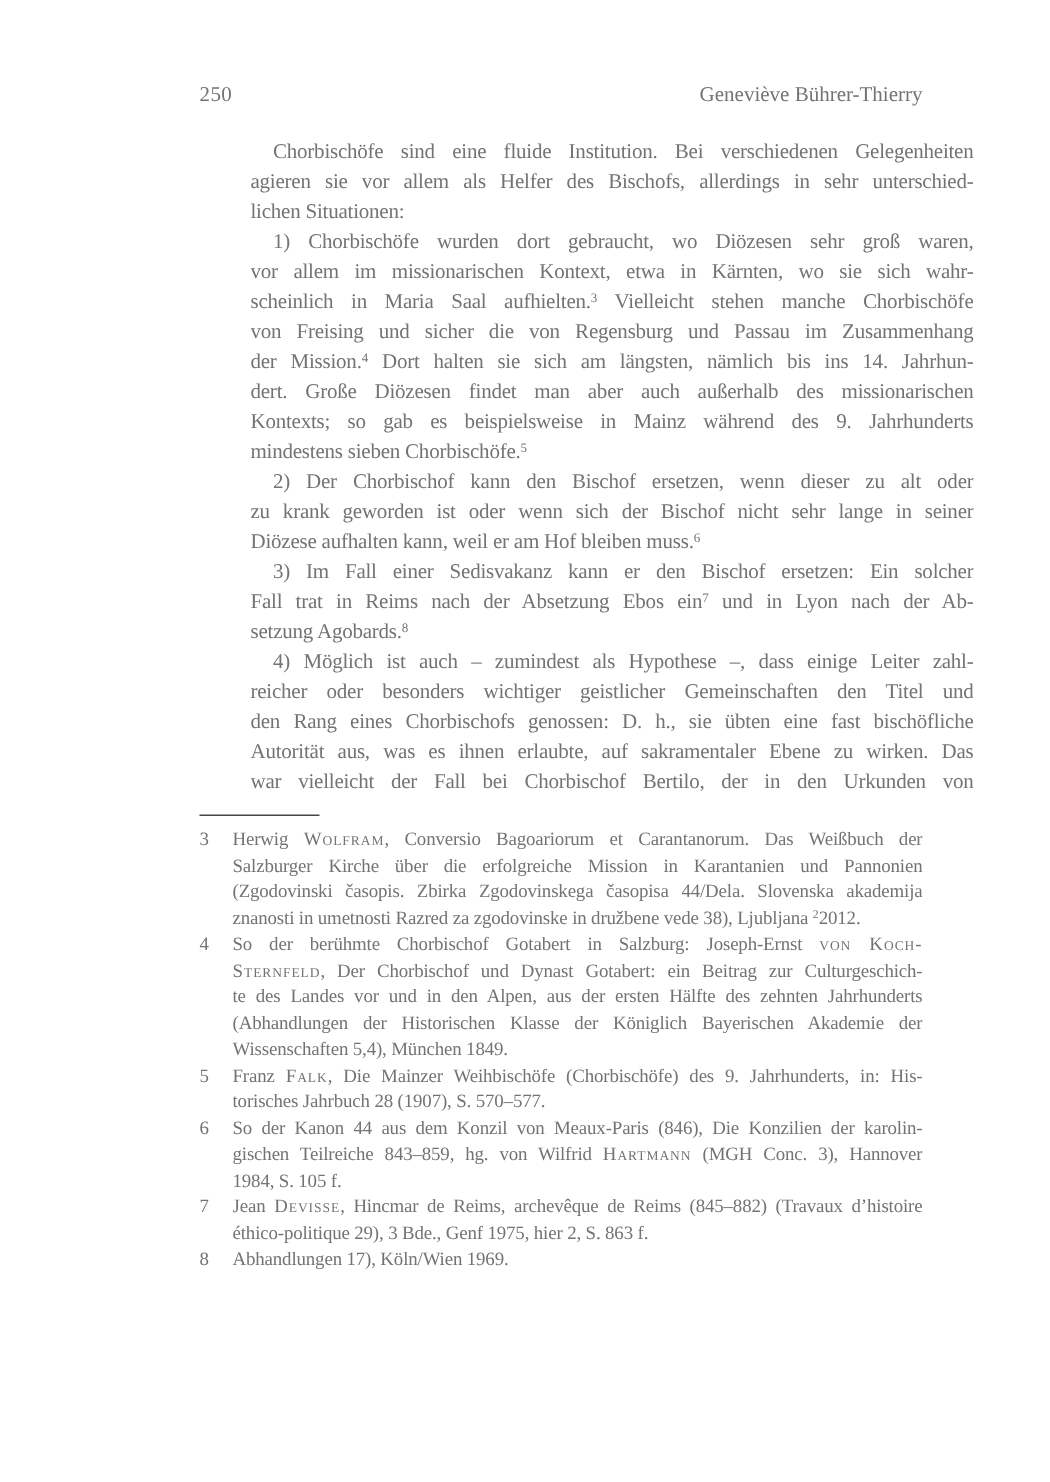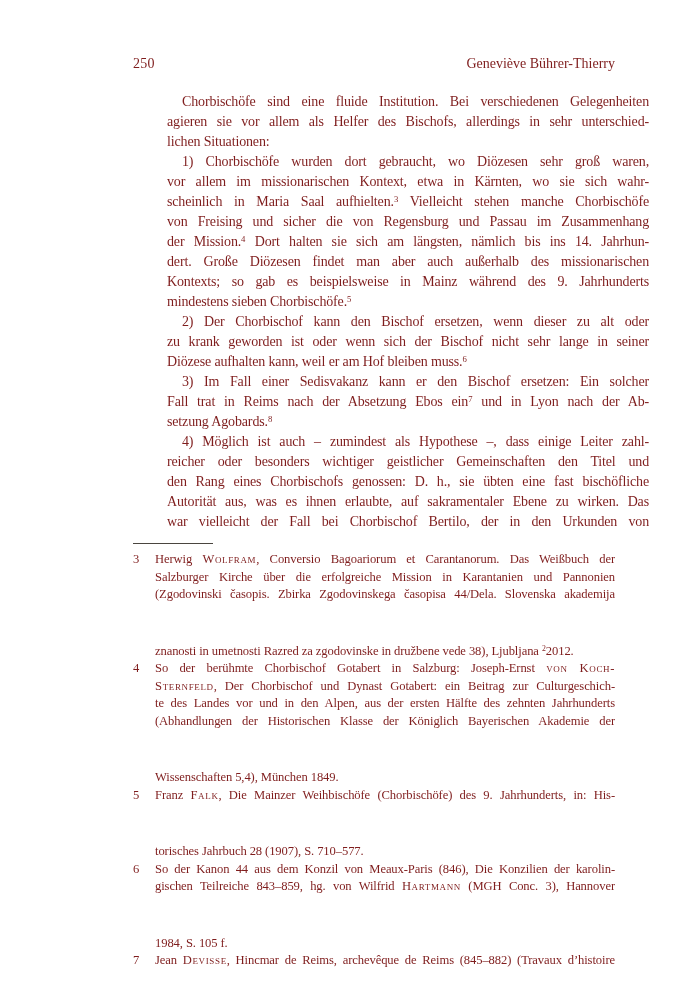--- a/index.html
+++ b/index.html
@@ -2,21 +2,21 @@
 <html lang="de"><head>
 <meta charset="utf-8">
 <style>
   html, body { margin: 0; padding: 0; background: #ffffff; }
   .page {
     position: relative;
     width: 700px;
     height: 988px;
     background: #ffffff;
     font-family: "Liberation Serif", "DejaVu Serif", serif;
-    color: #7f1d1d;
+    color: #737373;
     overflow: hidden;
   }
   .header {
     position: absolute;
     left: 133px;
     top: 56px;
     width: 482px;
     height: 20px;
     font-size: 14px;
   }
@@ -68,21 +68,21 @@
   }
   .fn-line {
     height: 17.5px;
     line-height: 17.5px;
     font-size: 12.6px;
     letter-spacing: -0.1px;
     overflow: hidden;
     text-align: justify;
     text-align-last: justify;
   }
-  .fn-line.last { text-align-last: left; margin-top: 39px; }
+  .fn-line.last { text-align-last: left; }
 
   .sc { font-variant: small-caps; letter-spacing: 0.05em; }
   .sup { font-size: 0.62em; position: relative; top: -0.45em; letter-spacing: 0; }
 </style>
 </head>
 <body>
 
 <div class="page">
   <div class="header">
     <span class="page-num">250</span>
@@ -138,21 +138,21 @@
         <span class="fn-num">4</span>
         <div class="fn-line"><span>So der berühmte Chorbischof Gotabert in Salzburg: Joseph-Ernst </span><span class="sc">von Koch-</span></div>
         <div class="fn-line"><span class="sc">Sternfeld</span><span>, Der Chorbischof und Dynast Gotabert: ein Beitrag zur Culturgeschich-</span></div>
         <div class="fn-line"><span>te des Landes vor und in den Alpen, aus der ersten Hälfte des zehnten Jahrhunderts</span></div>
         <div class="fn-line"><span>(Abhandlungen der Historischen Klasse der Königlich Bayerischen Akademie der</span></div>
         <div class="fn-line last"><span>Wissenschaften 5,4), München 1849.</span></div>
       </div>
       <div class="footnote">
         <span class="fn-num">5</span>
         <div class="fn-line"><span>Franz </span><span class="sc">Falk</span><span>, Die Mainzer Weihbischöfe (Chorbischöfe) des 9. Jahrhunderts, in: His-</span></div>
-        <div class="fn-line last"><span>torisches Jahrbuch 28 (1907), S. 710–577.</span></div>
+        <div class="fn-line last"><span>torisches Jahrbuch 28 (1907), S. 570–577.</span></div>
       </div>
       <div class="footnote">
         <span class="fn-num">6</span>
         <div class="fn-line"><span>So der Kanon 44 aus dem Konzil von Meaux-Paris (846), Die Konzilien der karolin-</span></div>
         <div class="fn-line"><span>gischen Teilreiche 843–859, hg. von Wilfrid </span><span class="sc">Hartmann</span><span> (MGH Conc. 3), Hannover</span></div>
         <div class="fn-line last"><span>1984, S. 105 f.</span></div>
       </div>
       <div class="footnote">
         <span class="fn-num">7</span>
         <div class="fn-line"><span>Jean </span><span class="sc">Devisse</span><span>, Hincmar de Reims, archevêque de Reims (845–882) (Travaux d’histoire</span></div>

